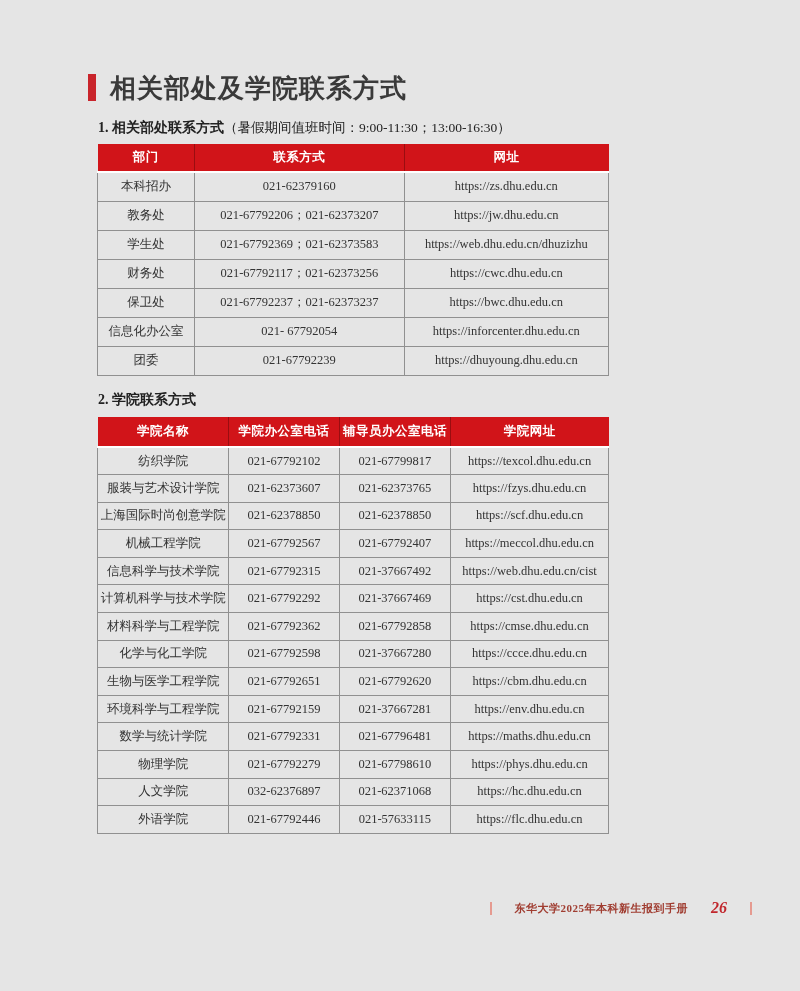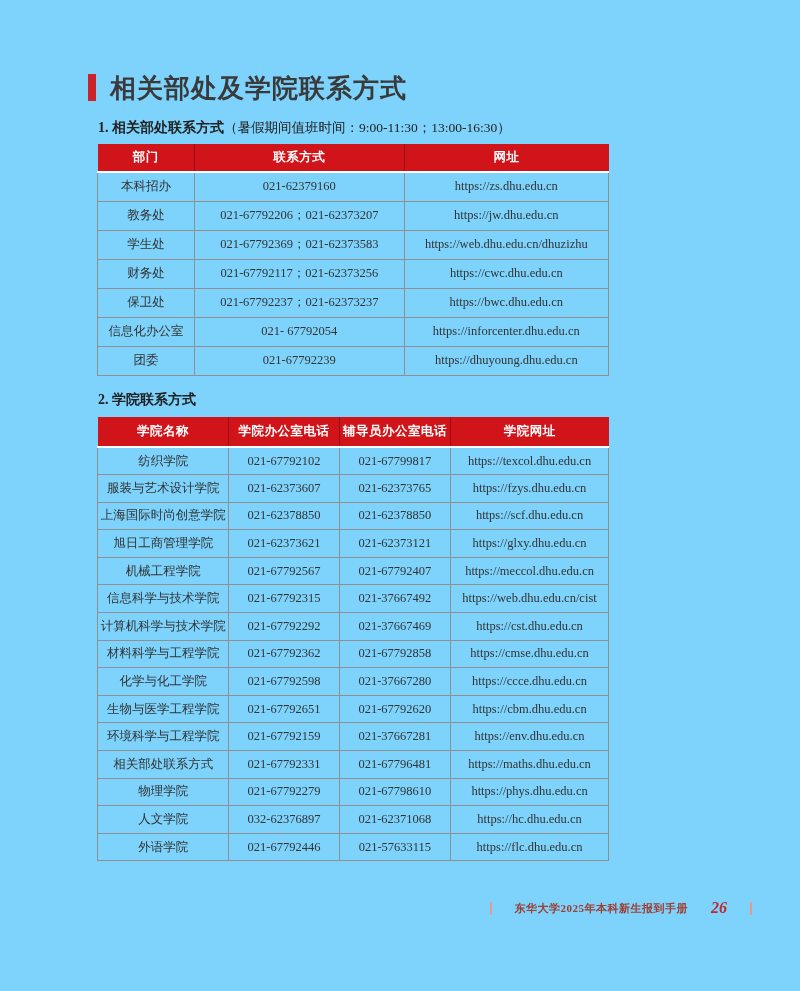--- a/index.html
+++ b/index.html
@@ -1,21 +1,21 @@
 <!DOCTYPE html>
 <html><head>
 <meta charset="utf-8">
 <style>
   * { margin: 0; padding: 0; box-sizing: border-box; }
   html, body { background: #ffffff; }
   .page {
     position: relative;
     width: 800px;
     height: 991px;
-    background: #7dd3fc;
+    background: #e5e5e5;
     font-family: "Liberation Serif", "DejaVu Serif", serif;
     color: #333333;
     overflow: hidden;
   }
 
   
   .title-row {
     position: absolute;
     left: 88px;
     top: 74px;
@@ -211,26 +211,20 @@
           <td>021-62373765</td>
           <td>https://fzys.dhu.edu.cn</td>
         </tr>
         <tr>
           <td>上海国际时尚创意学院</td>
           <td>021-62378850</td>
           <td>021-62378850</td>
           <td>https://scf.dhu.edu.cn</td>
         </tr>
         <tr>
-          <td>旭日工商管理学院</td>
-          <td>021-62373621</td>
-          <td>021-62373121</td>
-          <td>https://glxy.dhu.edu.cn</td>
-        </tr>
-        <tr>
           <td>机械工程学院</td>
           <td>021-67792567</td>
           <td>021-67792407</td>
           <td>https://meccol.dhu.edu.cn</td>
         </tr>
         <tr>
           <td>信息科学与技术学院</td>
           <td>021-67792315</td>
           <td>021-37667492</td>
           <td>https://web.dhu.edu.cn/cist</td>
@@ -259,21 +253,21 @@
           <td>021-67792620</td>
           <td>https://cbm.dhu.edu.cn</td>
         </tr>
         <tr>
           <td>环境科学与工程学院</td>
           <td>021-67792159</td>
           <td>021-37667281</td>
           <td>https://env.dhu.edu.cn</td>
         </tr>
         <tr>
-          <td>相关部处联系方式</td>
+          <td>数学与统计学院</td>
           <td>021-67792331</td>
           <td>021-67796481</td>
           <td>https://maths.dhu.edu.cn</td>
         </tr>
         <tr>
           <td>物理学院</td>
           <td>021-67792279</td>
           <td>021-67798610</td>
           <td>https://phys.dhu.edu.cn</td>
         </tr>

